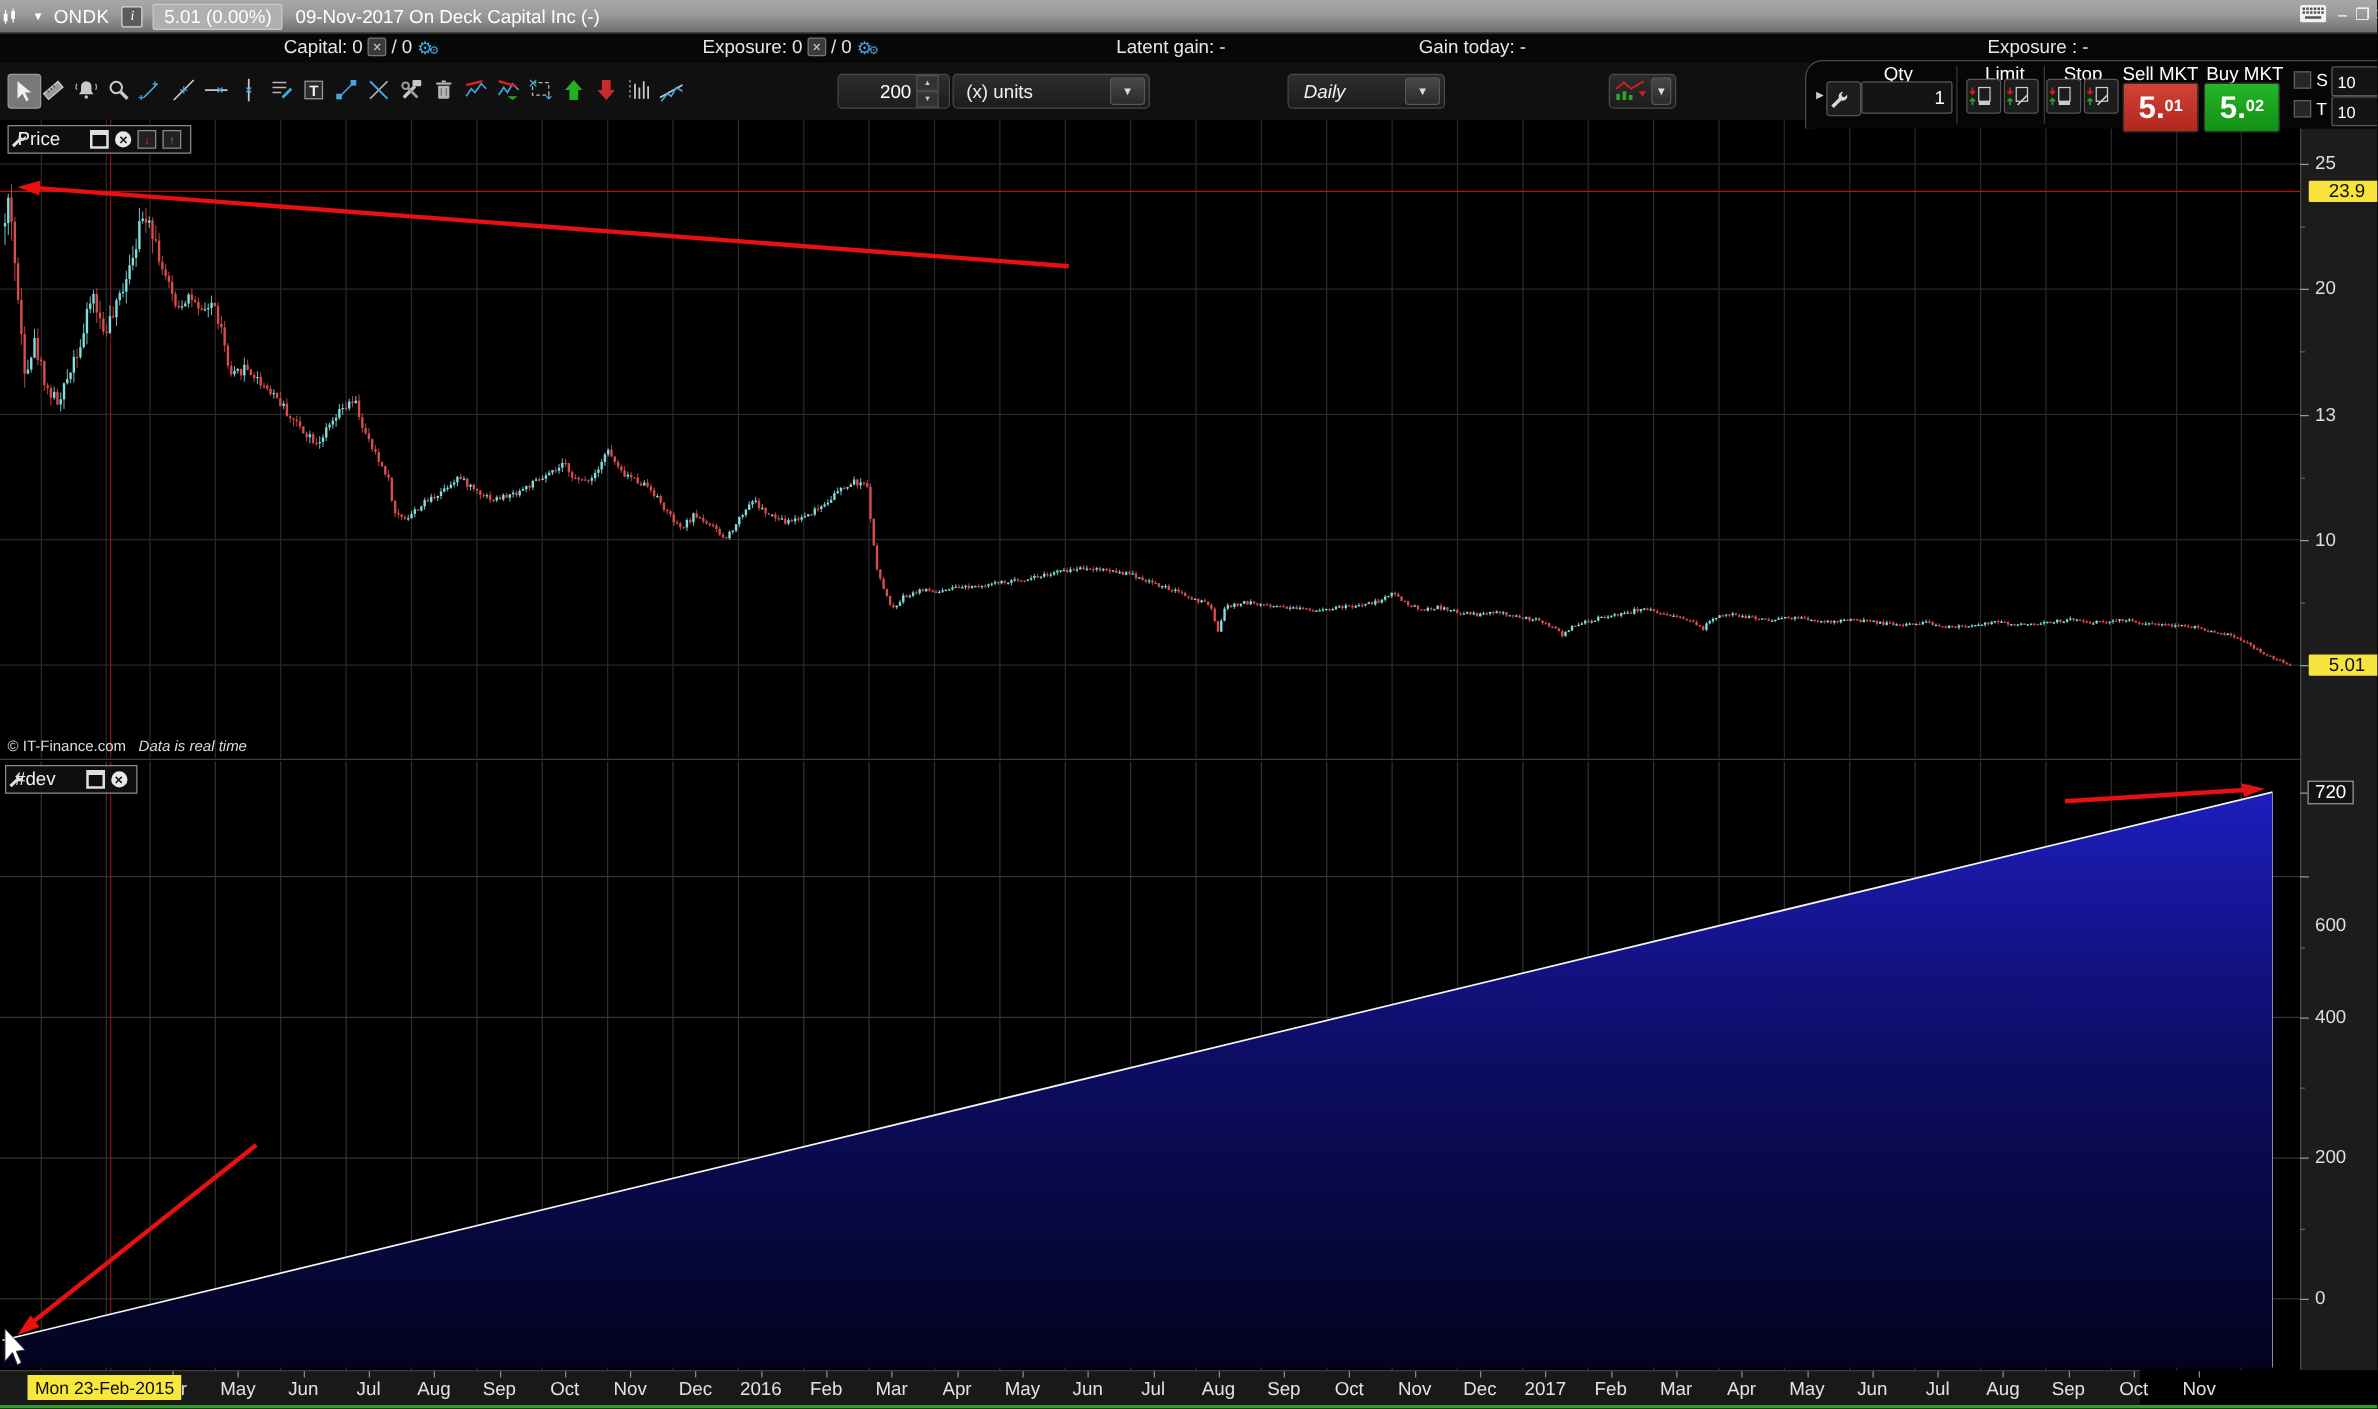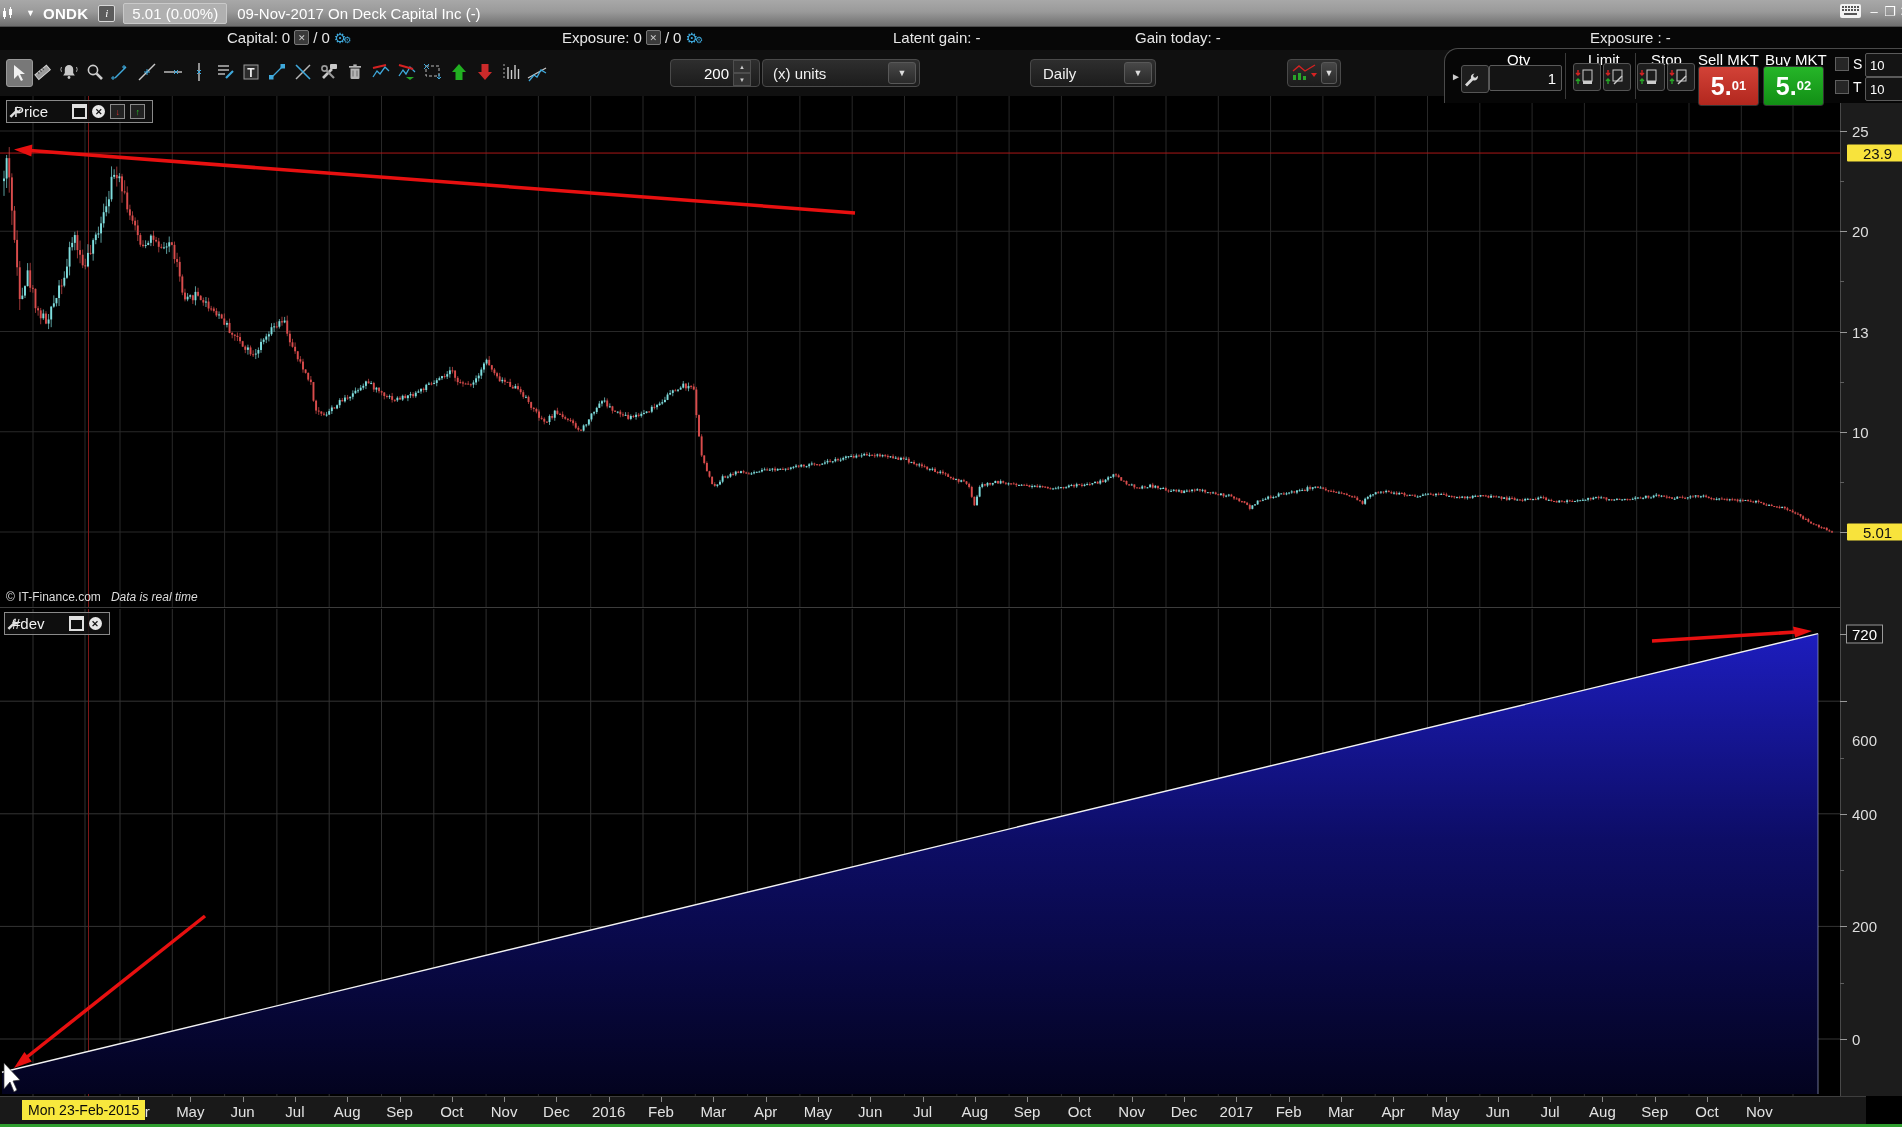--- a/index.html
+++ b/index.html
@@ -3,21 +3,21 @@
 <meta charset="utf-8">
 <style>
   html,body{margin:0;padding:0;background:#000;}
   #app{position:relative;width:1902px;height:1127px;overflow:hidden;background:#000;
        font-family:"Liberation Sans",sans-serif;color:#e6e6e6;-webkit-font-smoothing:antialiased;}
   
   #titlebar{position:absolute;left:0;top:0;width:1902px;height:26px;
     background:linear-gradient(#a8a8a8,#9a9a9a 45%,#6f6f6f);border-bottom:1px solid #4d4d4d;
     display:flex;align-items:center;color:#fff;font-size:15px;}
   .tb-item{margin-left:6px;white-space:nowrap;}
-  #symbol{font-weight:bold;letter-spacing:.3px;margin-left:8px;}
+  #symbol{font-weight:normal;letter-spacing:.3px;margin-left:8px;}
   #infoicon{width:15px;height:15px;background:#5c5c5c;border:1px solid #d8d8d8;border-radius:2px;
     font-size:11px;font-style:italic;font-family:"Liberation Serif",serif;display:flex;align-items:center;justify-content:center;margin-left:10px;}
   #quotebadge{background:#b0b0b0;border:1px solid #c9c9c9;border-radius:2px;color:#fdfdfd;
     padding:1px 8px;margin-left:8px;font-size:15px;}
   #instr{margin-left:10px;}
   .wbtn{position:absolute;top:3px;color:#fff;font-size:13px;line-height:18px;text-align:center;width:16px;height:18px;}
   
   #inforow{position:absolute;left:0;top:27px;width:1902px;height:23px;background:#070707;font-size:15px;}
   .st{position:absolute;top:2px;display:flex;align-items:center;gap:4px;white-space:nowrap;}
   .boxx{display:inline-flex;width:13px;height:13px;background:#3a3a3a;border:1px solid #777;
@@ -31,21 +31,21 @@
   .dd{position:absolute;top:9px;height:26px;background:linear-gradient(#2e2e2e,#1c1c1c);
     border:1px solid #4a4a4a;border-radius:4px;color:#f0f0f0;font-size:15px;display:flex;align-items:center;}
   .ddcaret{width:26px;height:20px;background:linear-gradient(#484848,#2a2a2a);border:1px solid #585858;
     border-radius:3px;margin:0 3px 0 auto;color:#ddd;font-size:9px;display:flex;align-items:center;justify-content:center;}
   #unitsbox{left:670px;width:88px;}
   #unitsbox input{background:transparent;border:none;color:#fff;font-size:15px;text-align:right;width:56px;outline:none;font-family:inherit;}
   .spin{display:flex;flex-direction:column;margin-left:2px;margin-right:2px;}
   .spin div{width:16px;height:11px;background:#333;border:1px solid #4e4e4e;color:#ccc;font-size:6px;
     display:flex;align-items:center;justify-content:center;}
   #unitmode{left:762px;width:146px;padding-left:10px;}
-  #tfbox{left:1030px;width:112px;padding-left:12px;}
+  #tfbox{left:1030px;width:112px;padding-left:12px;font-style:italic;}
   #charttype{left:1287px;width:52px;}
   
   #orderpanel{position:absolute;left:1444px;top:48px;width:458px;height:54px;background:#060606;
     border-left:1px solid #4a4a4a;border-top:1px solid #4a4a4a;border-top-left-radius:14px;z-index:5;}
   .op-label{position:absolute;top:2px;font-size:15px;color:#fff;white-space:nowrap;}
   .op-btn{position:absolute;top:14px;width:26px;height:26px;background:#1d1d1d;border:1px solid #555;
     border-radius:3px;display:flex;align-items:center;justify-content:center;}
   .op-sep{position:absolute;top:4px;width:1px;height:46px;background:#3a3a3a;}
   #qtyinput{position:absolute;left:44px;top:16px;width:64px;height:22px;background:#141414;
     border:1px solid #5a5a5a;border-radius:2px;color:#fff;font-size:15px;text-align:right;padding-right:5px;font-family:inherit;}
@@ -75,21 +75,21 @@
   
   #axisbg{position:absolute;left:1840px;top:96px;width:62px;height:1000px;background:#1c1c1c;border-left:1px solid #484848;}
   .ylab{position:absolute;left:1852px;font-size:15px;color:#dedede;transform:translateY(-50%);z-index:3;}
   .ybadge{position:absolute;left:1847px;font-size:15px;color:#111;background:#f8e33c;padding:0 16px;
     transform:translateY(-50%);z-index:3;border-radius:1px;}
   .ybox{position:absolute;left:1846px;font-size:15px;color:#fff;background:#131313;border:1px solid #9a9a9a;
     padding:0 5px;transform:translateY(-50%);z-index:3;}
   .ytick{position:absolute;left:1840px;width:7px;height:1px;background:#999;z-index:2;}
   .ytick.minor{width:4px;background:#5f5f5f;}
   
-  #dateaxis{position:absolute;left:0;top:1096px;width:1866px;height:28px;background:#191919;border-top:1px solid #3e3e3e;}
+  #dateaxis{position:absolute;left:0;top:1096px;width:1712px;height:28px;background:#191919;border-top:1px solid #3e3e3e;}
   .xlab{position:absolute;top:6px;transform:translateX(-50%);font-size:15px;color:#e2e2e2;white-space:nowrap;}
   .xtick{position:absolute;top:0;width:1px;height:5px;background:#8a8a8a;}
   #datebadge{position:absolute;left:22px;top:3px;background:#f8e83d;color:#0a0a0a;font-size:14px;
     padding:2px 6px;z-index:3;white-space:nowrap;}
   #greenbar{position:absolute;left:0;top:1124px;width:1902px;height:3px;background:#2f9e2f;}
 </style>
 </head>
 <body>
 
 <div id="app">

